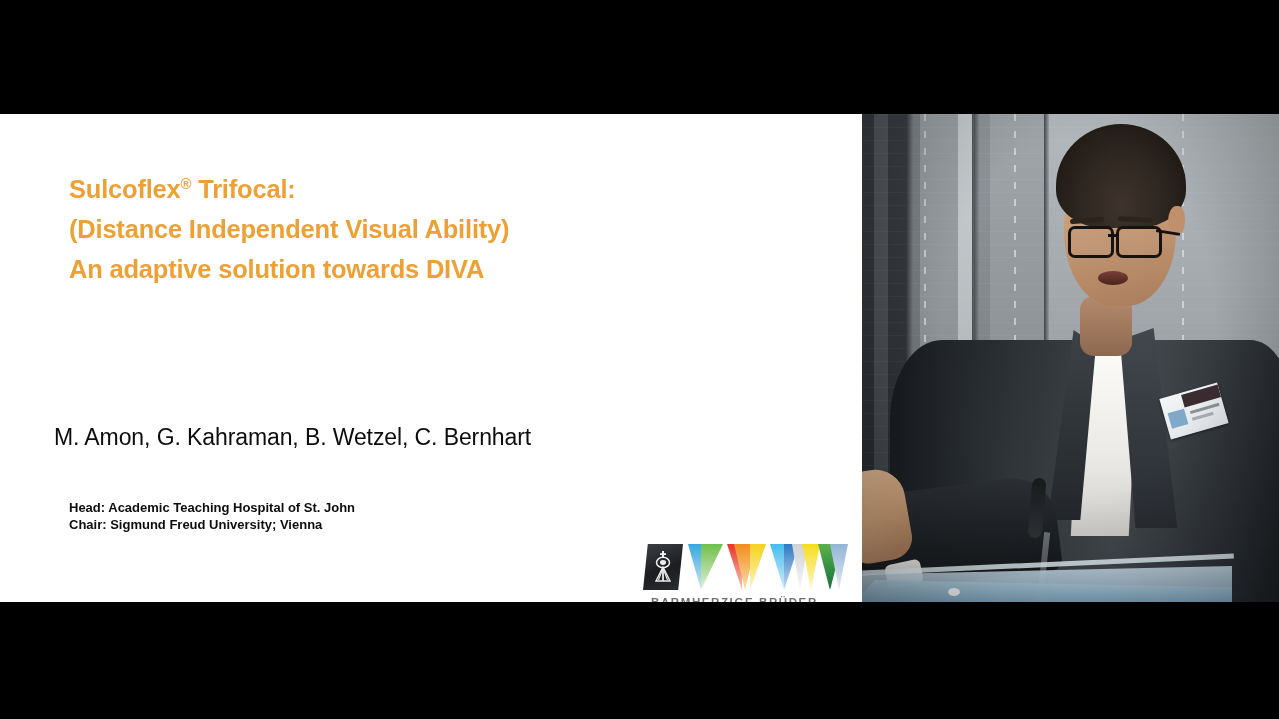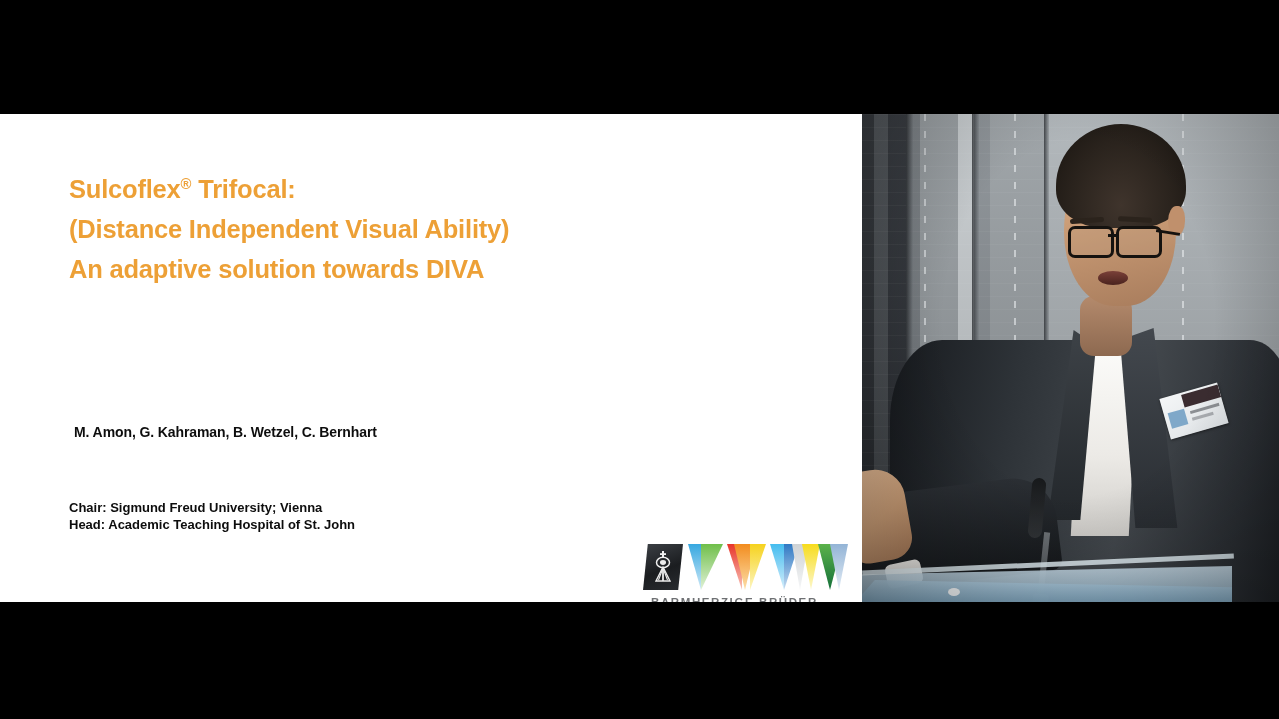--- a/index.html
+++ b/index.html
@@ -69,25 +69,25 @@
   }
   .title-line sup {
     font-size: 0.58em;
     vertical-align: super;
     line-height: 0;
     font-weight: bold;
   }
 
   #authors {
     position: absolute;
-    left: 74px;
+    left: 54px;
     top: 310px;
     color: #0d0d0d;
-    font-size: 14px;
-    font-weight: bold;
+    font-size: 23px;
+    font-weight: normal;
     letter-spacing: -0.1px;
     white-space: nowrap;
   }
 
   #affiliation {
     position: absolute;
     left: 69px;
     top: 385px;
     color: #0d0d0d;
     font-size: 13px;
@@ -375,22 +375,22 @@
 
       <div id="slide-title">
         <div class="title-line"><span>Sulcoflex</span><sup>®</sup><span> Trifocal:</span></div>
         <div class="title-line">(Distance Independent Visual Ability)</div>
         <div class="title-line">An adaptive solution towards DIVA</div>
       </div>
 
       <div id="authors">M. Amon, G. Kahraman, B. Wetzel, C. Bernhart</div>
 
       <div id="affiliation">
+        <div class="aff-line">Head: Academic Teaching Hospital of St. John</div>
         <div class="aff-line">Chair: Sigmund Freud University; Vienna</div>
-        <div class="aff-line">Head: Academic Teaching Hospital of St. John</div>
       </div>
 
       <div id="logo-bb">
         <div id="bb-marks">
 
           <div class="bb-shape" id="bb-crest-block">
             <svg viewBox="0 0 22 32">
               <rect x="10" y="0" width="2" height="7" fill="#f2f2f2"></rect>
               <rect x="8" y="2.2" width="6" height="1.8" fill="#f2f2f2"></rect>
               <ellipse cx="11" cy="11.5" rx="6.5" ry="5.2" fill="none" stroke="#ededed" stroke-width="1.5"></ellipse>

